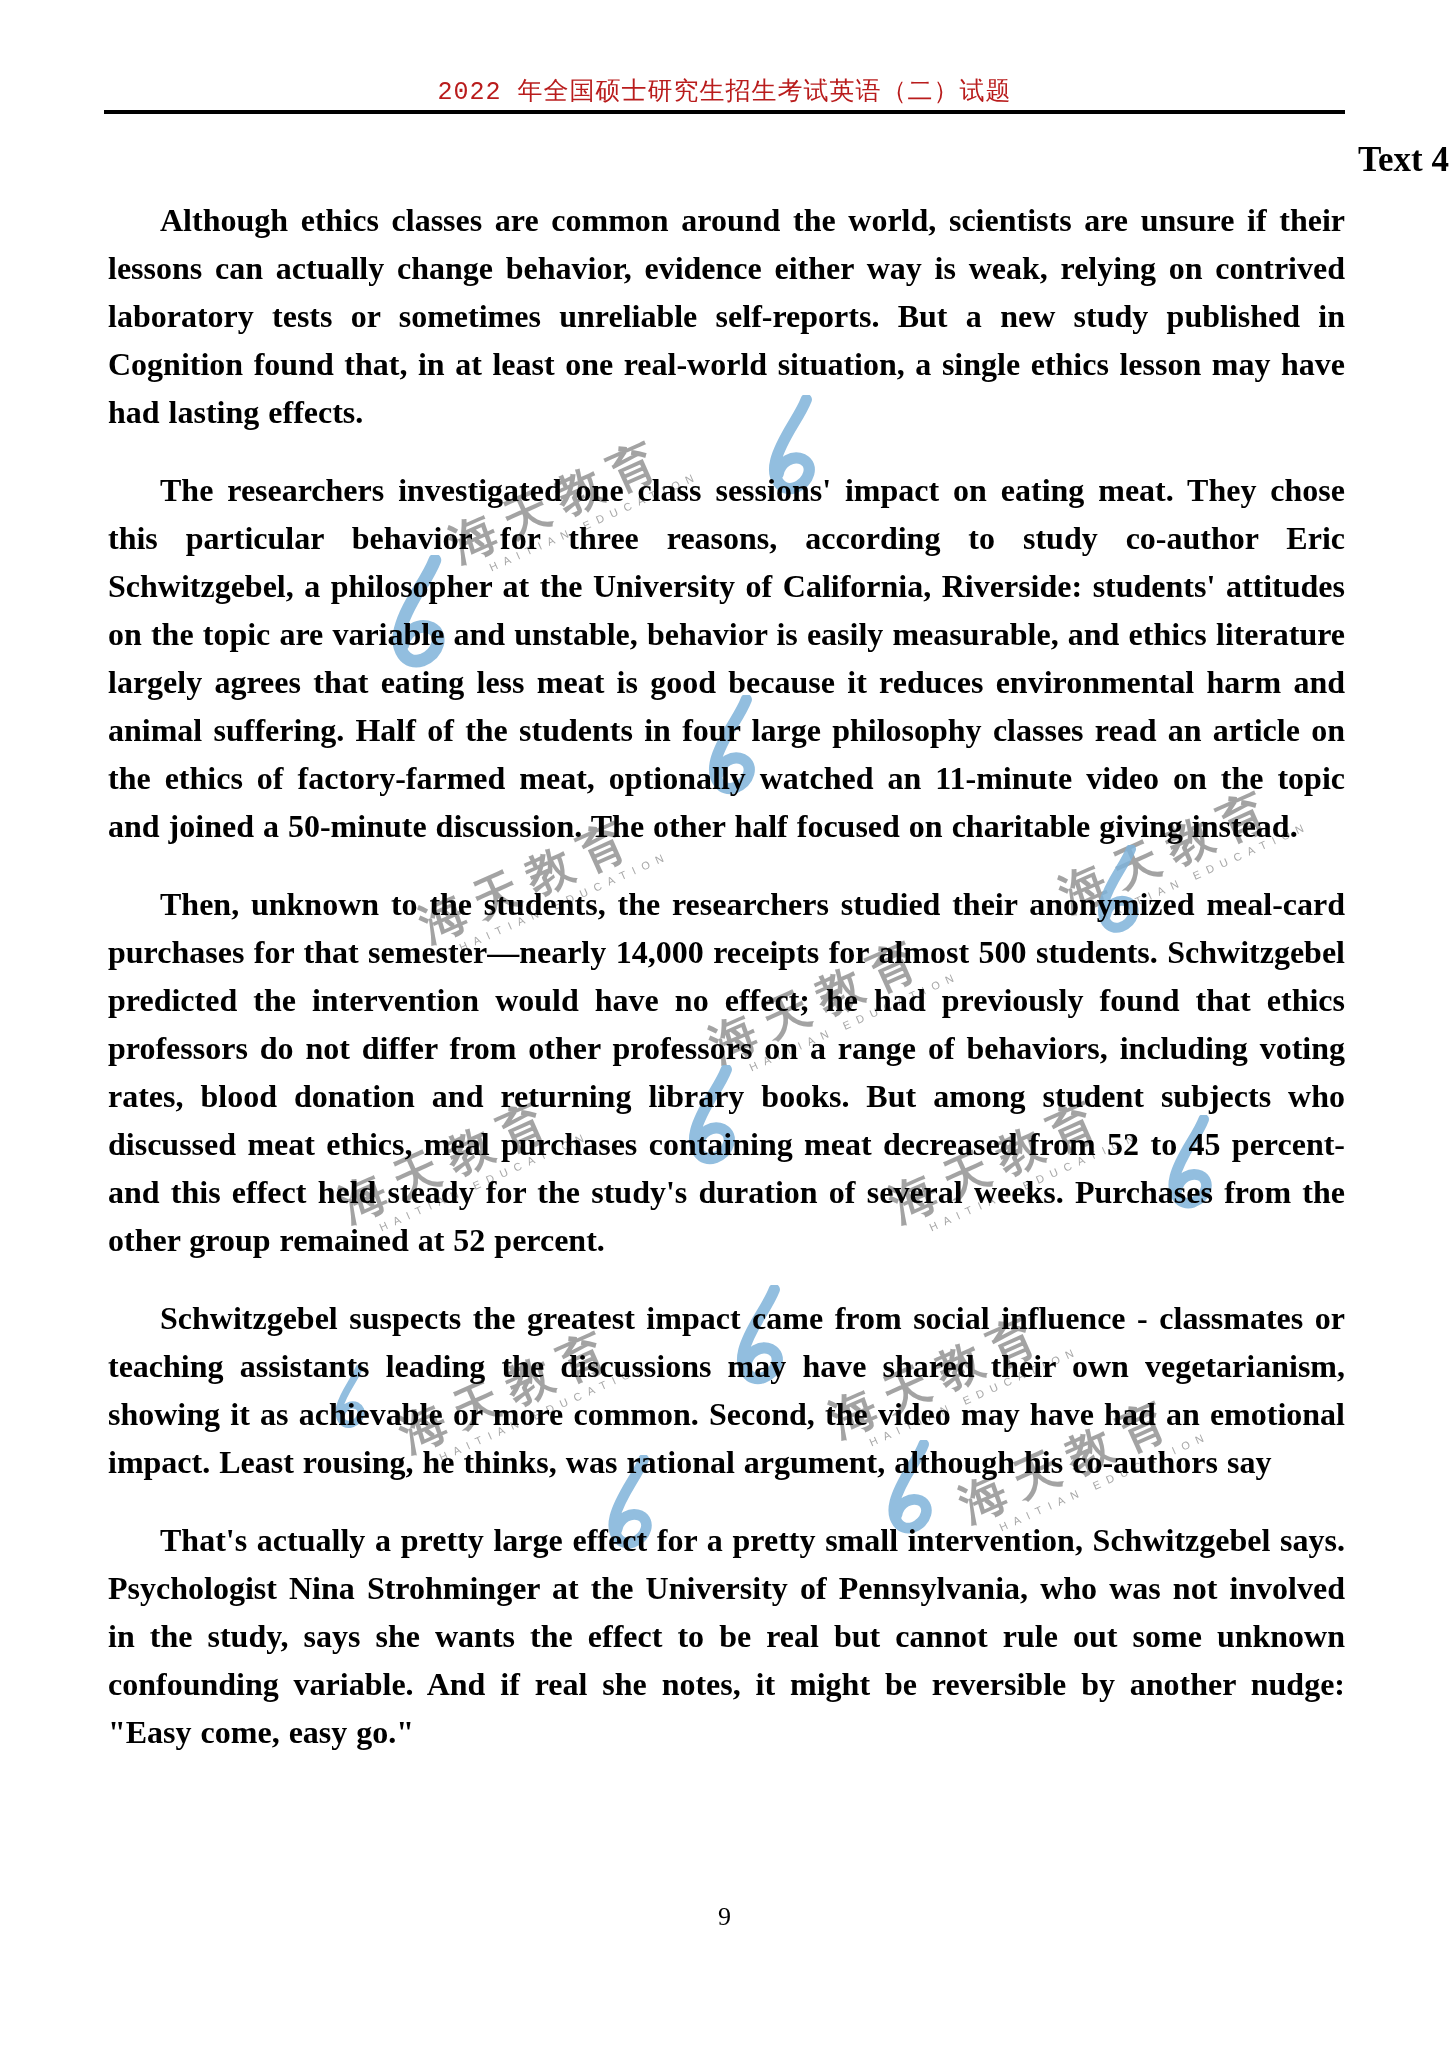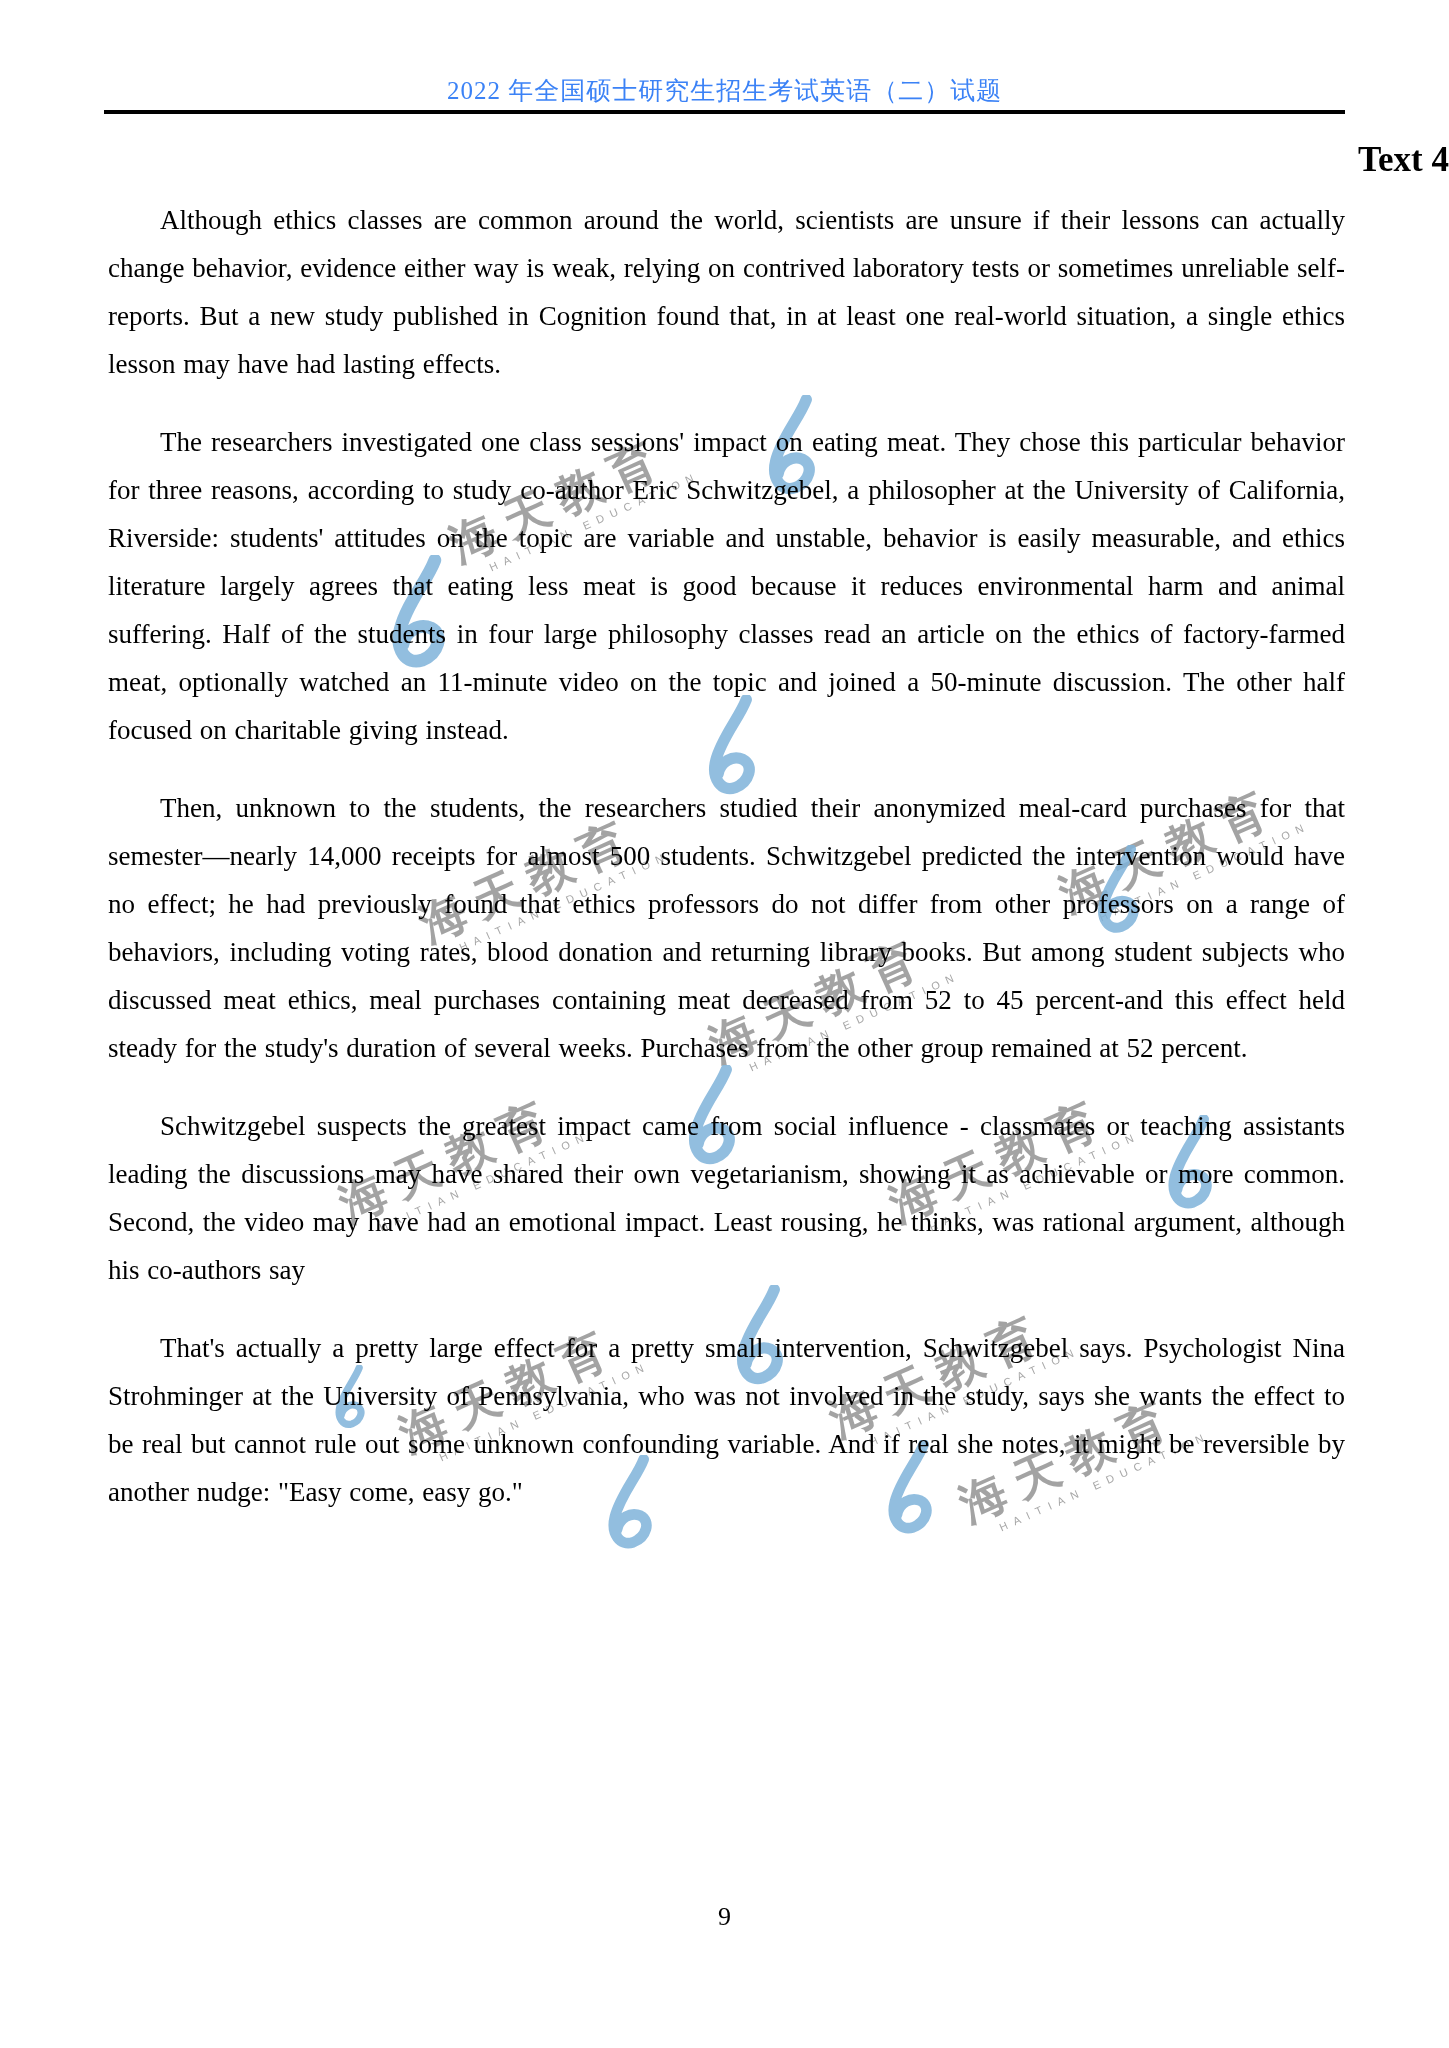--- a/index.html
+++ b/index.html
@@ -11,46 +11,48 @@
     color: #000000;
     font-family: "Liberation Serif", serif;
     overflow: hidden;
   }
 
   
   .hdr {
     position: absolute; top: 74px; left: 0; width: 100%;
     text-align: center;
     font-size: 25px; letter-spacing: 1px;
-    color: #3b82f6;
+    color: #b91c1c;
+    font-family: Liberation Mono, monospace;
   }
   .hdr-rule {
     position: absolute; top: 110px; left: 104px;
     width: 1241px; height: 4px; background: #000;
   }
 
   
   .doc-title {
     position: absolute; top: 140px; left: 0; width: 100%;
     text-align: right;
     font-size: 35px; font-weight: bold;
   }
 
   
   .content {
     position: absolute; left: 108px; top: 196px; width: 1237px;
     z-index: 2;
   }
   .content p {
     margin: 0 0 30px 0;
-    font-size: 27px;
+    font-size: 32px;
     line-height: 48px;
     text-align: justify;
     text-indent: 52px;
     word-spacing: 1px;
+    font-weight: bold;
   }
 
   
   .pagenum {
     position: absolute; top: 1902px; left: 0; width: 100%;
     text-align: center; font-size: 26px;
   }
 
   
   .wm-pair {

